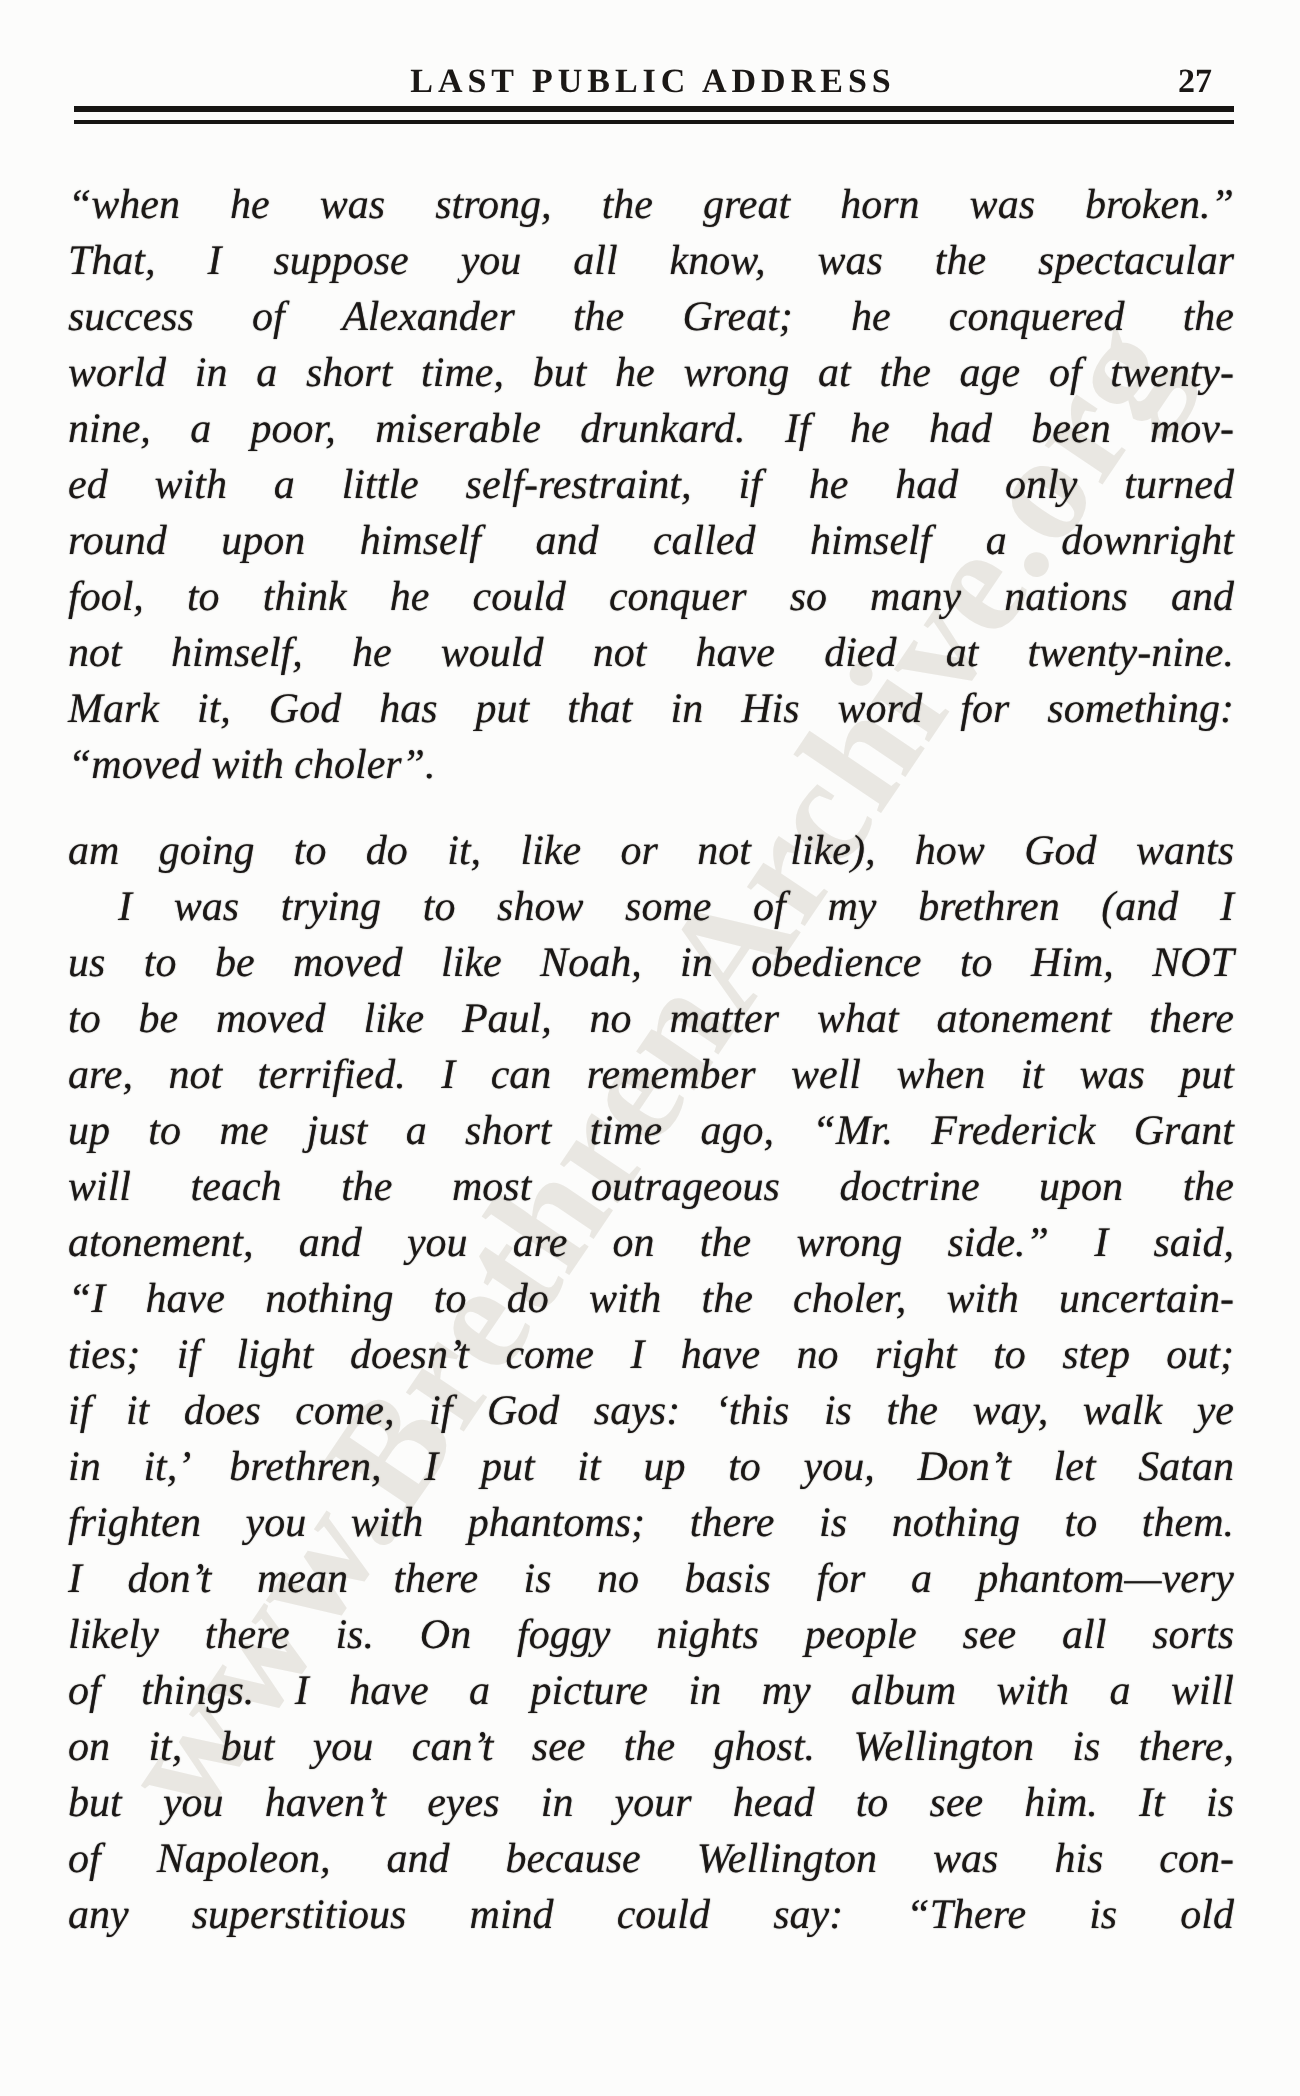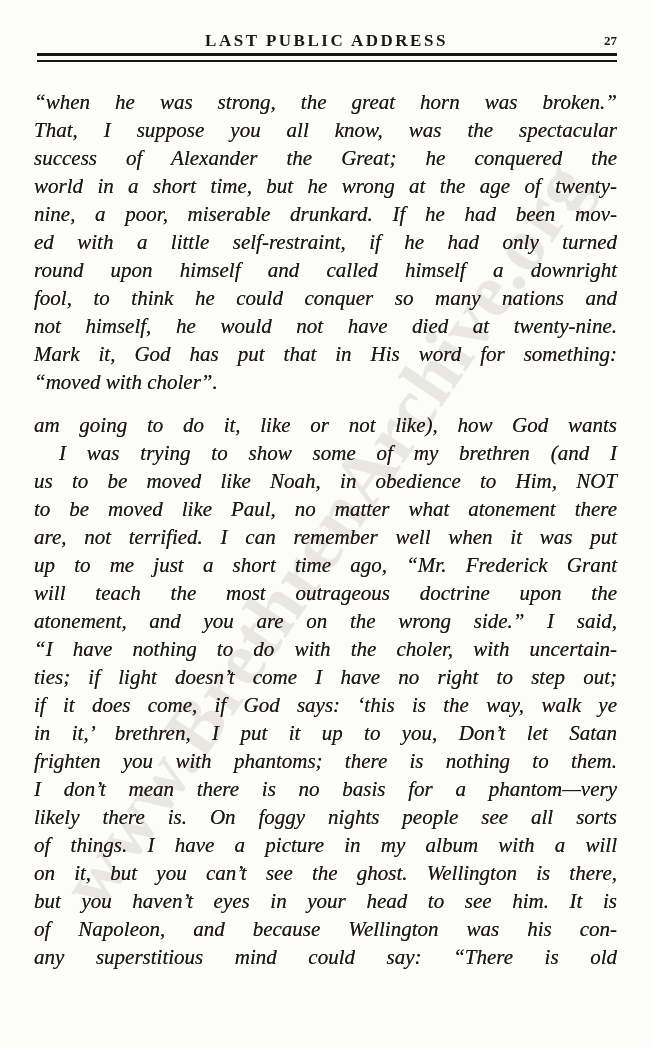--- a/index.html
+++ b/index.html
@@ -37,23 +37,23 @@
   .header .title {
     display: block;
     text-align: center;
     font-size: 17px;
     font-weight: bold;
     letter-spacing: 2.5px;
     line-height: 22px;
   }
   .header .pagenum {
     position: absolute;
-    right: 0;
+    right: 11px;
     top: 0;
-    font-size: 13px;
+    font-size: 17px;
     font-weight: bold;
     line-height: 22px;
   }
   .rules {
     position: absolute;
     top: 53px;
     left: 37px;
     right: 33px;
   }
   .rule-thick { height: 3px; background: #171513; }

